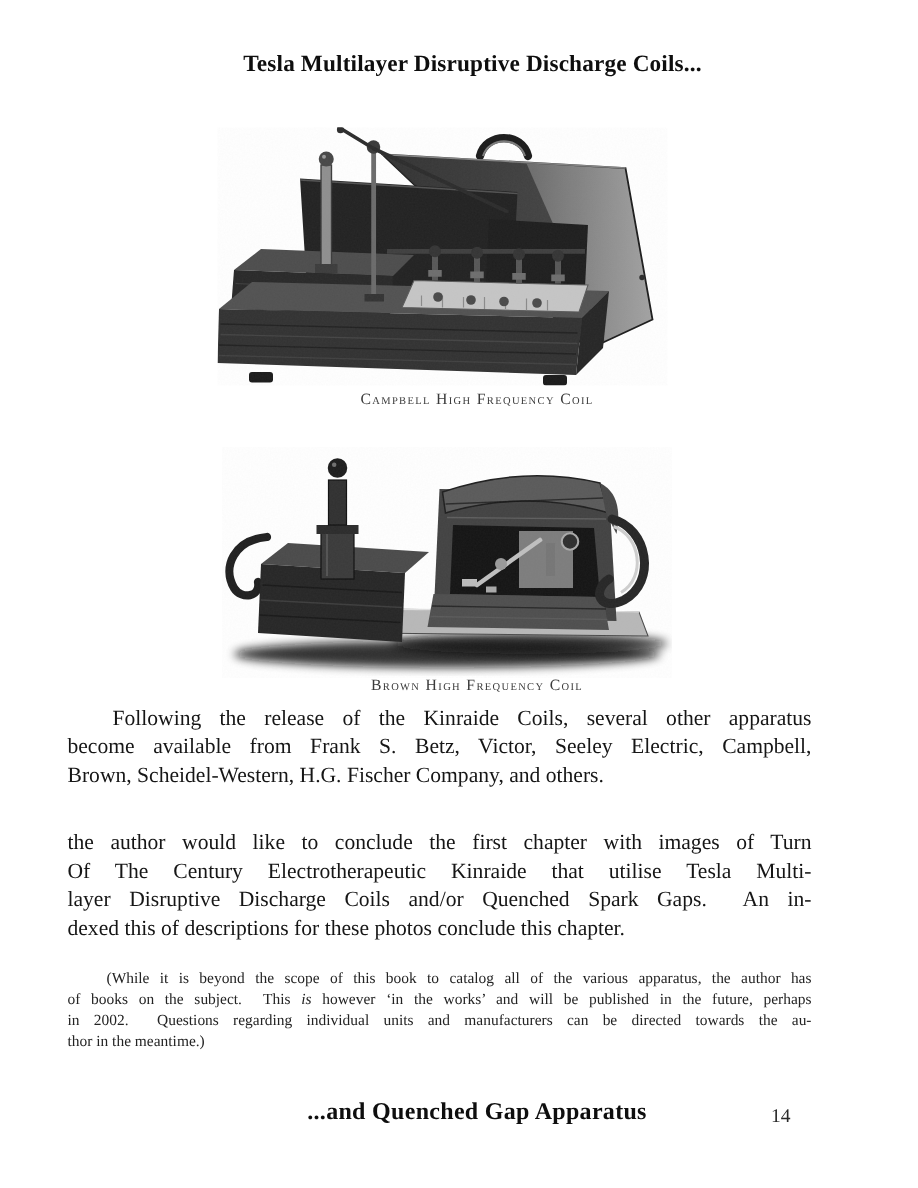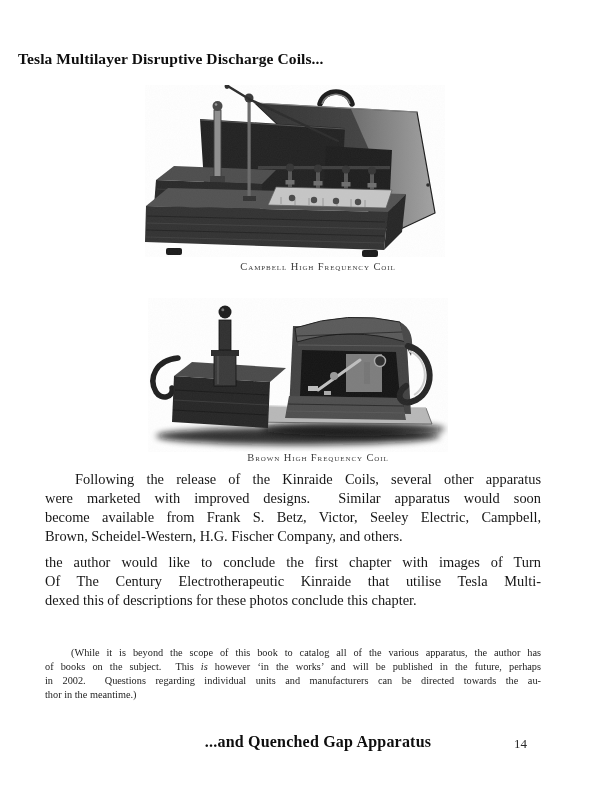--- a/index.html
+++ b/index.html
@@ -2,22 +2,22 @@
 <html><head>
 <meta charset="utf-8">
 <style>
   html,body { margin:0; padding:0; background:#e8e8e8; }
   .page {
     position:relative; width:612px; height:792px; margin:0 auto;
     background:#ffffff; overflow:hidden;
     font-family:"Liberation Serif", serif; color:#1a1a1a;
   }
   .doc-title {
-    position:absolute; top:50px; left:18px; width:594px;
-    font-weight:bold; font-size:15.5px;
+    position:absolute; top:34px; left:18px; width:594px;
+    text-align:center; font-weight:bold; font-size:15.5px;
     letter-spacing:0.1px; color:#0e0e0e;
   }
   .figure { position:absolute; }
   .fig1 { top:85px; left:145px; width:300px; height:172px; }
   .fig2 { top:298px; left:148px; width:300px; height:154px; }
   .figure svg { display:block; width:100%; height:100%; }
   .caption {
     position:absolute; left:22px; width:592px; text-align:center;
     font-variant:small-caps; font-size:10.5px; letter-spacing:0.9px;
     color:#3b3b3b;
@@ -224,28 +224,28 @@
       <path d="M 260 48 C 284 54 290 90 268 102 C 252 110 246 96 258 88" fill="none" stroke="#262626" stroke-width="6" stroke-linecap="round"></path>
       <path d="M 261 53 C 279 59 283 87 266 97" fill="none" stroke="#cfcfcf" stroke-width="2"></path>
 
       <rect x="0" y="0" width="300" height="154" filter="url(#noise2)" opacity="0.12"></rect>
     </svg>
   </div>
   <div class="caption cap2">Brown High Frequency Coil</div>
 
   <div class="para p1">
     <div class="ln ind">Following the release of the Kinraide Coils, several other apparatus</div>
-    <div class="ln">were marketed with improved designs.&nbsp; Similar apparatus would soon</div>
     <div class="ln">become available from Frank S. Betz, Victor, Seeley Electric, Campbell,</div>
     <div class="ln last">Brown, Scheidel-Western, H.G. Fischer Company, and others.</div>
   </div>
 
   <div class="para p2">
     <div class="ln">the author would like to conclude the first chapter with images of Turn</div>
     <div class="ln">Of The Century Electrotherapeutic Kinraide that utilise Tesla Multi-</div>
+    <div class="ln">layer Disruptive Discharge Coils and/or Quenched Spark Gaps.&nbsp; An in-</div>
     <div class="ln last">dexed this of descriptions for these photos conclude this chapter.</div>
   </div>
 
   <div class="note">
     <div class="ln ind">(While it is beyond the scope of this book to catalog all of the various apparatus, the author has</div>
     <div class="ln"><span>of books on the subject.&nbsp; This </span><span class="em">is</span><span> however ‘in the works’ and will be published in the future, perhaps</span></div>
     <div class="ln">in 2002.&nbsp; Questions regarding individual units and manufacturers can be directed towards the au-</div>
     <div class="ln last">thor in the meantime.)</div>
   </div>
 

